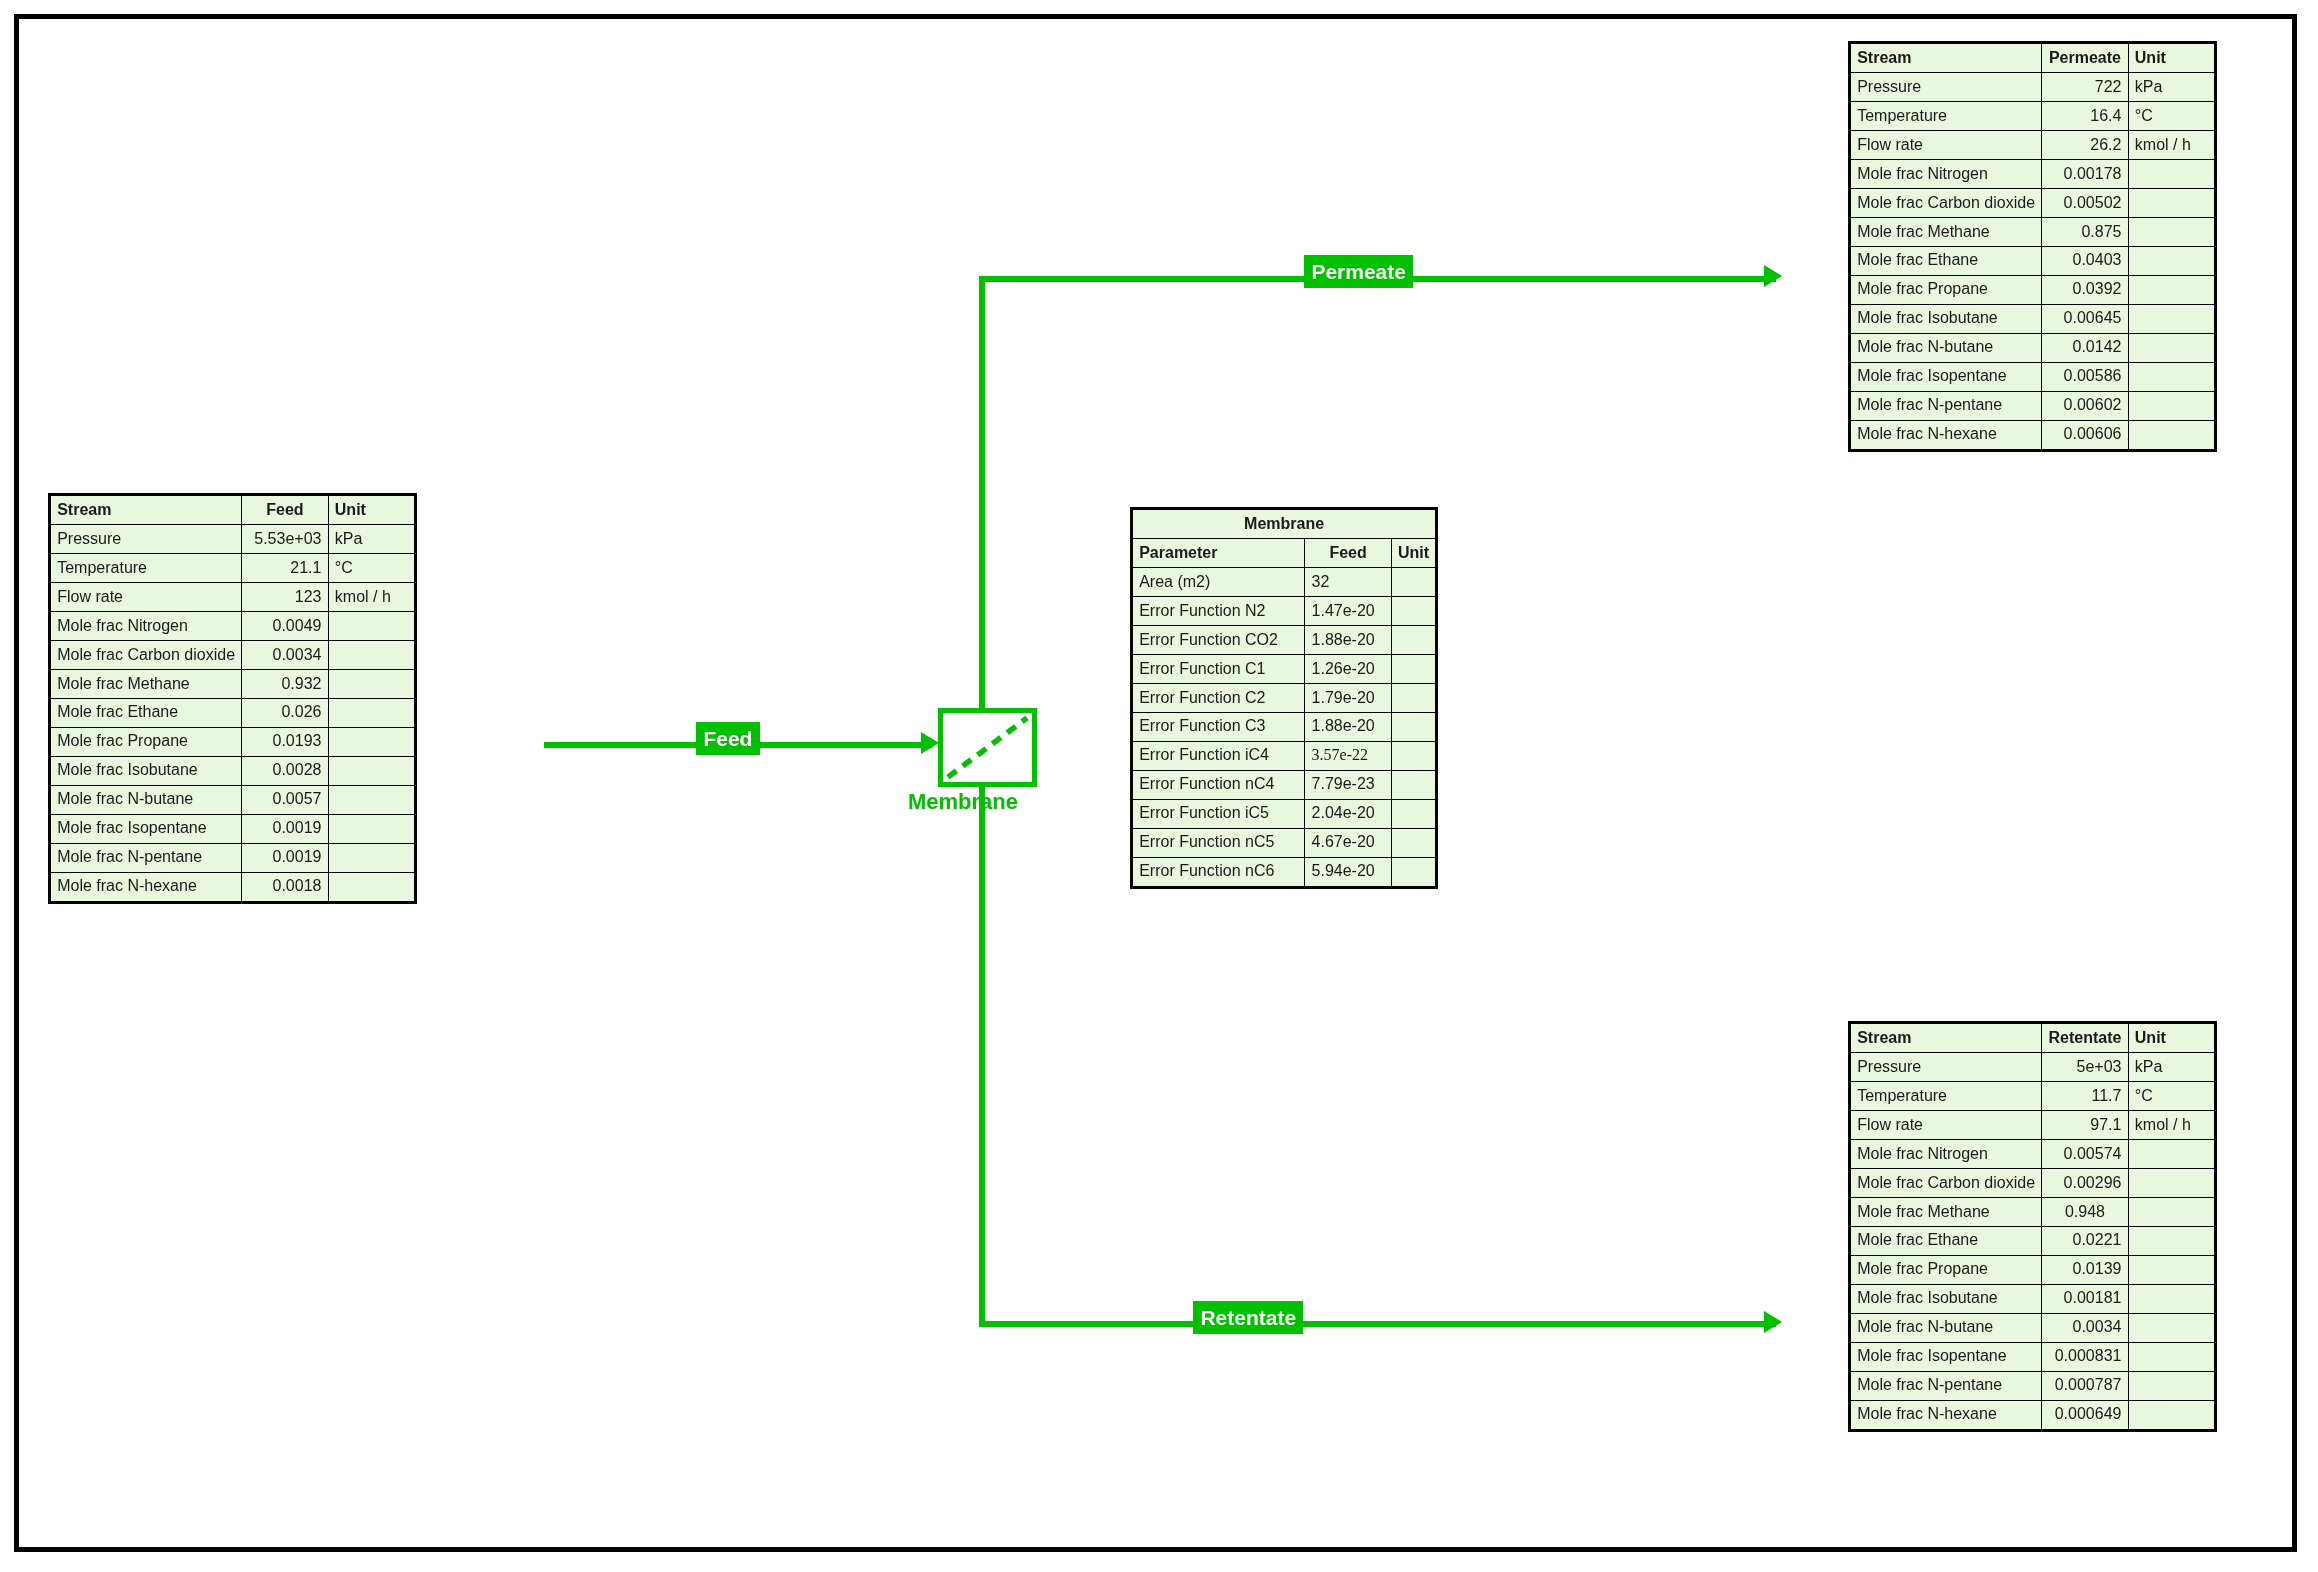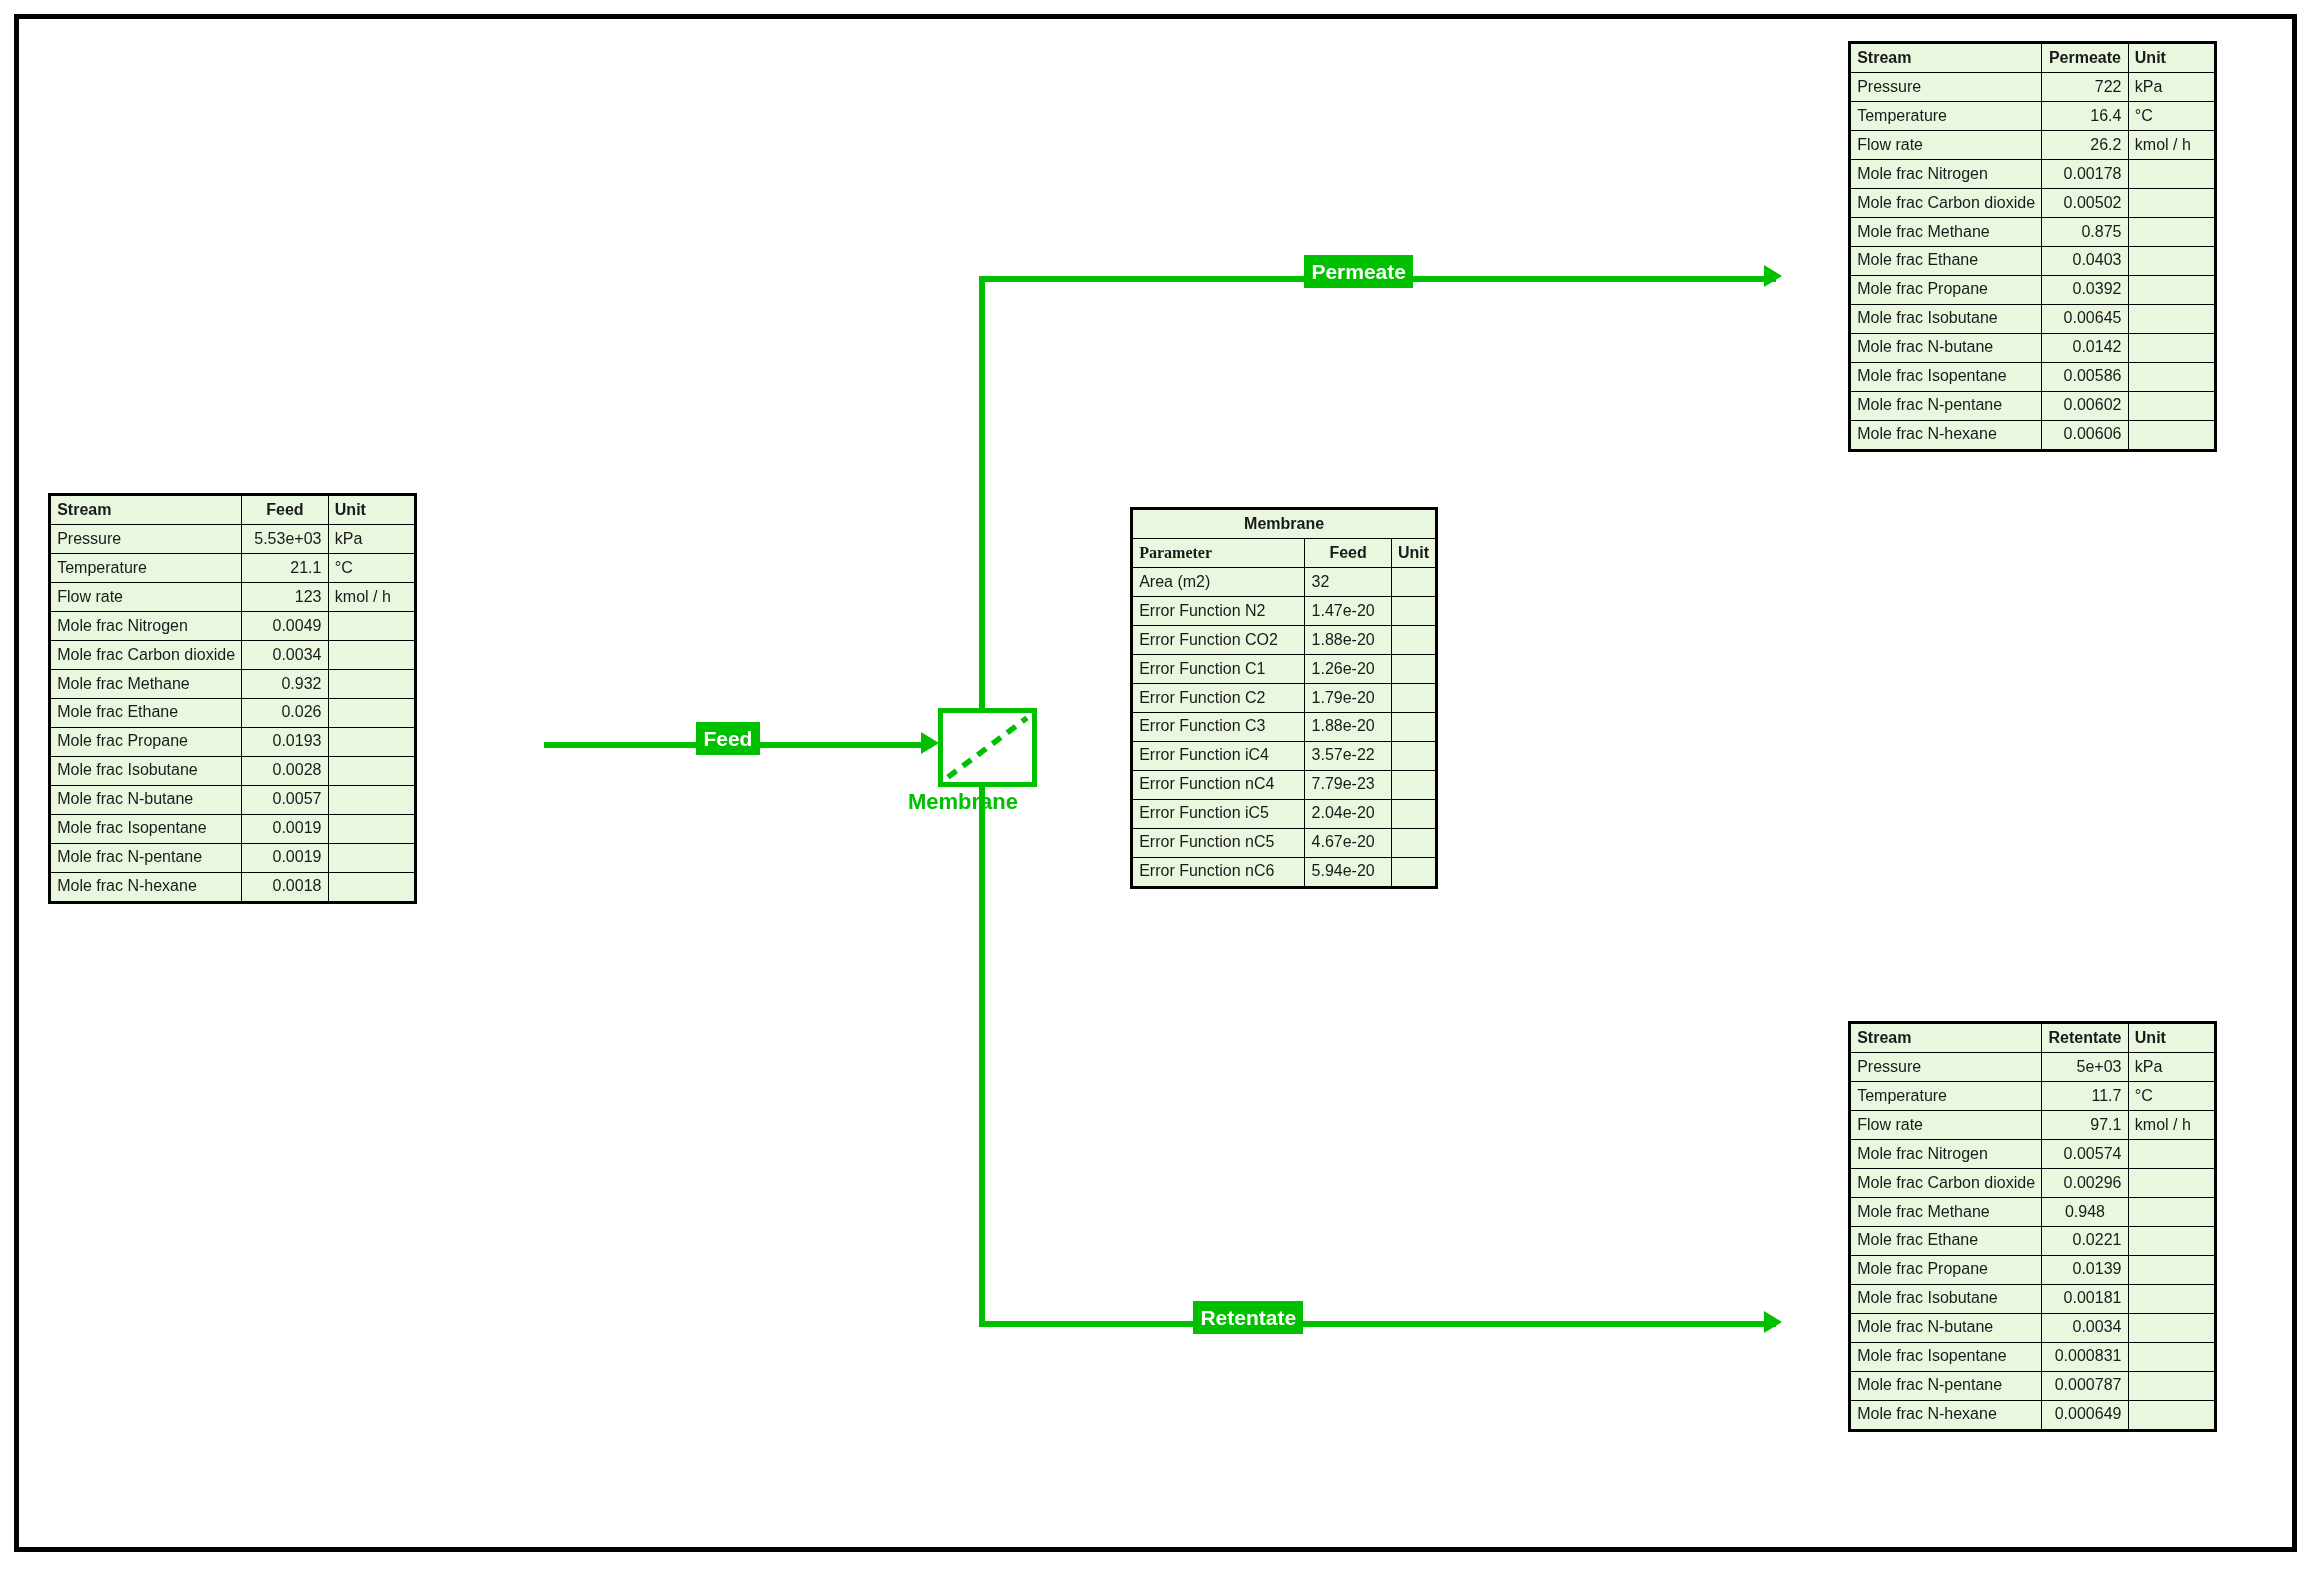--- a/index.html
+++ b/index.html
@@ -145,21 +145,21 @@
         </tr>
       </tbody>
   </table>
 
   <table class="tbl" id="membrane-table" style="left:1130px;top:507px;">
     <tbody id="membrane-body">
         <tr>
           <td class="title" colspan="3">Membrane</td>
         </tr>
         <tr>
-          <td class="hd" style="width: 159px; font-family: Liberation Serif, serif;">Parameter</td>
+          <td class="hd" style="width: 159px;">Parameter</td>
           <td class="hd ctr" style="width: 73px;">Feed</td>
           <td class="hd unit" style="width: 25px;">Unit</td>
         </tr>
         <tr>
           <td style="width: 159px; margin-left: 24px;">Area (m2)</td>
           <td style="width: 73px;">32</td>
           <td class="unit" style="width: 25px;">&nbsp;</td>
         </tr>
         <tr>
           <td style="width: 159px;">Error Function N2</td>
@@ -181,21 +181,21 @@
           <td style="width: 73px;">1.79e-20</td>
           <td class="unit" style="width: 25px;">&nbsp;</td>
         </tr>
         <tr>
           <td style="width: 159px;">Error Function C3</td>
           <td style="width: 73px;">1.88e-20</td>
           <td class="unit" style="width: 25px;">&nbsp;</td>
         </tr>
         <tr>
           <td style="width: 159px;">Error Function iC4</td>
-          <td style="width: 73px;">3.57e-22</td>
+          <td style="width: 73px; font-family: Liberation Serif, serif;">3.57e-22</td>
           <td class="unit" style="width: 25px;">&nbsp;</td>
         </tr>
         <tr>
           <td style="width: 159px;">Error Function nC4</td>
           <td style="width: 73px;">7.79e-23</td>
           <td class="unit" style="width: 25px;">&nbsp;</td>
         </tr>
         <tr>
           <td style="width: 159px;">Error Function iC5</td>
           <td style="width: 73px;">2.04e-20</td>

